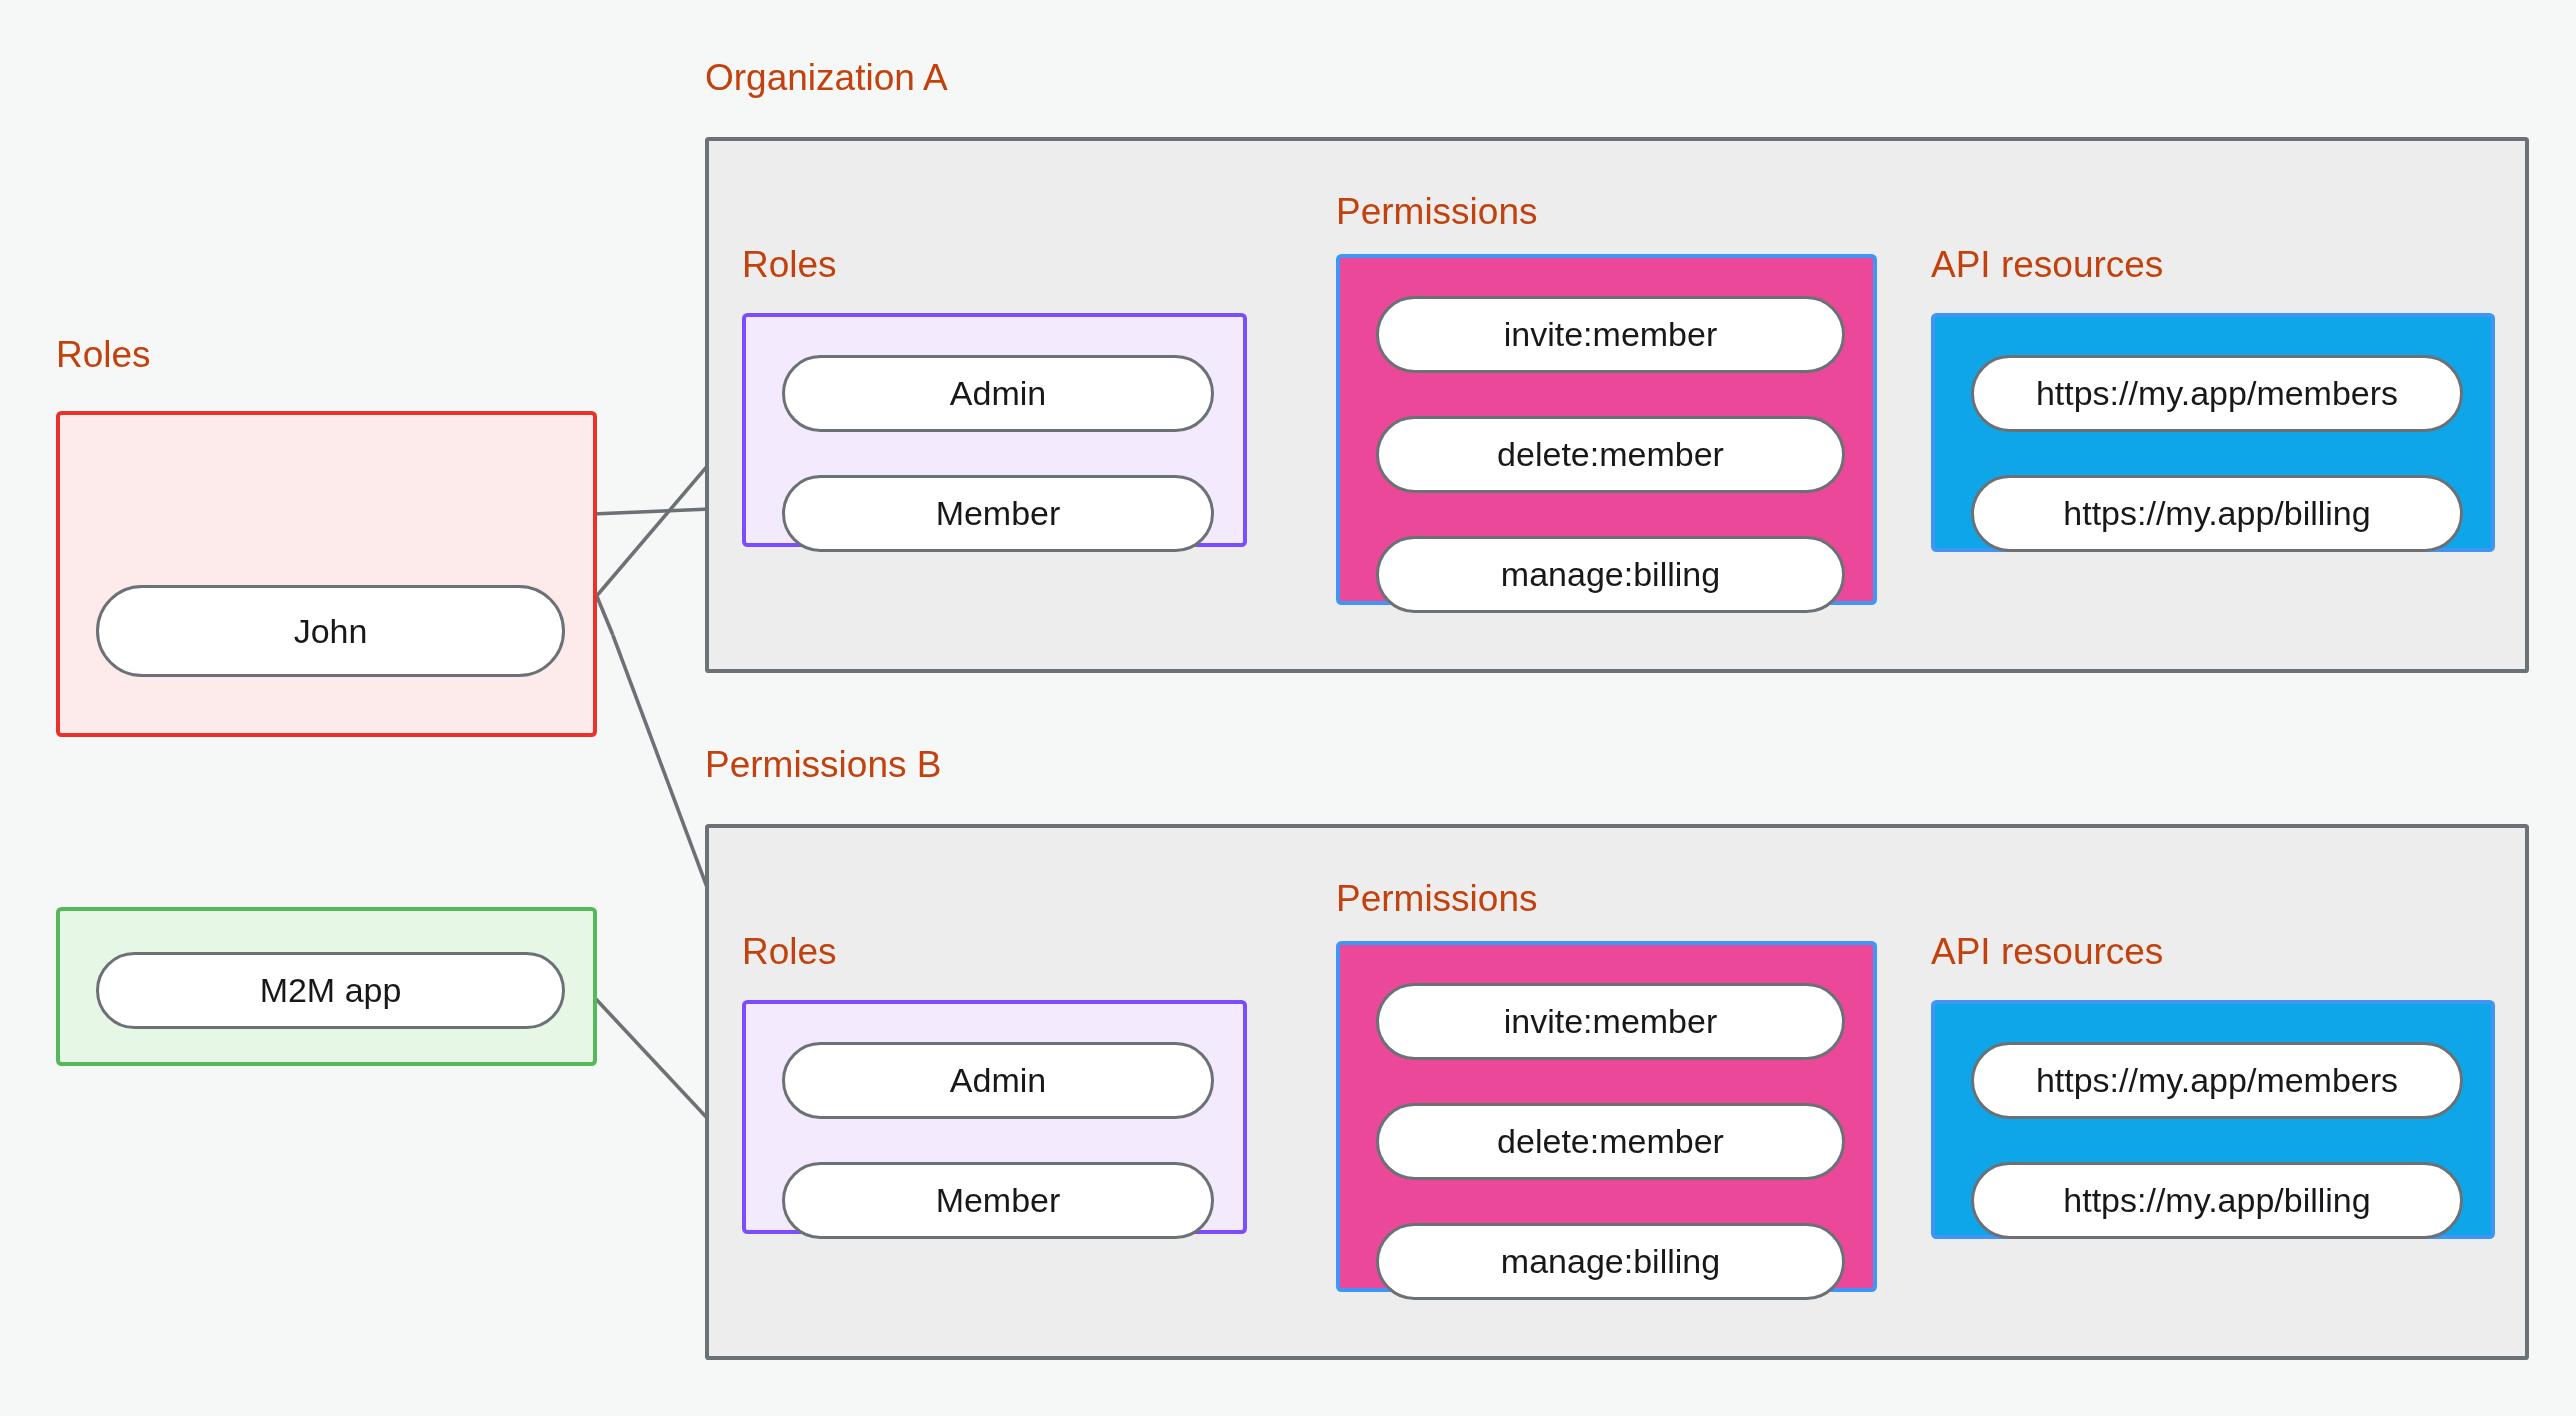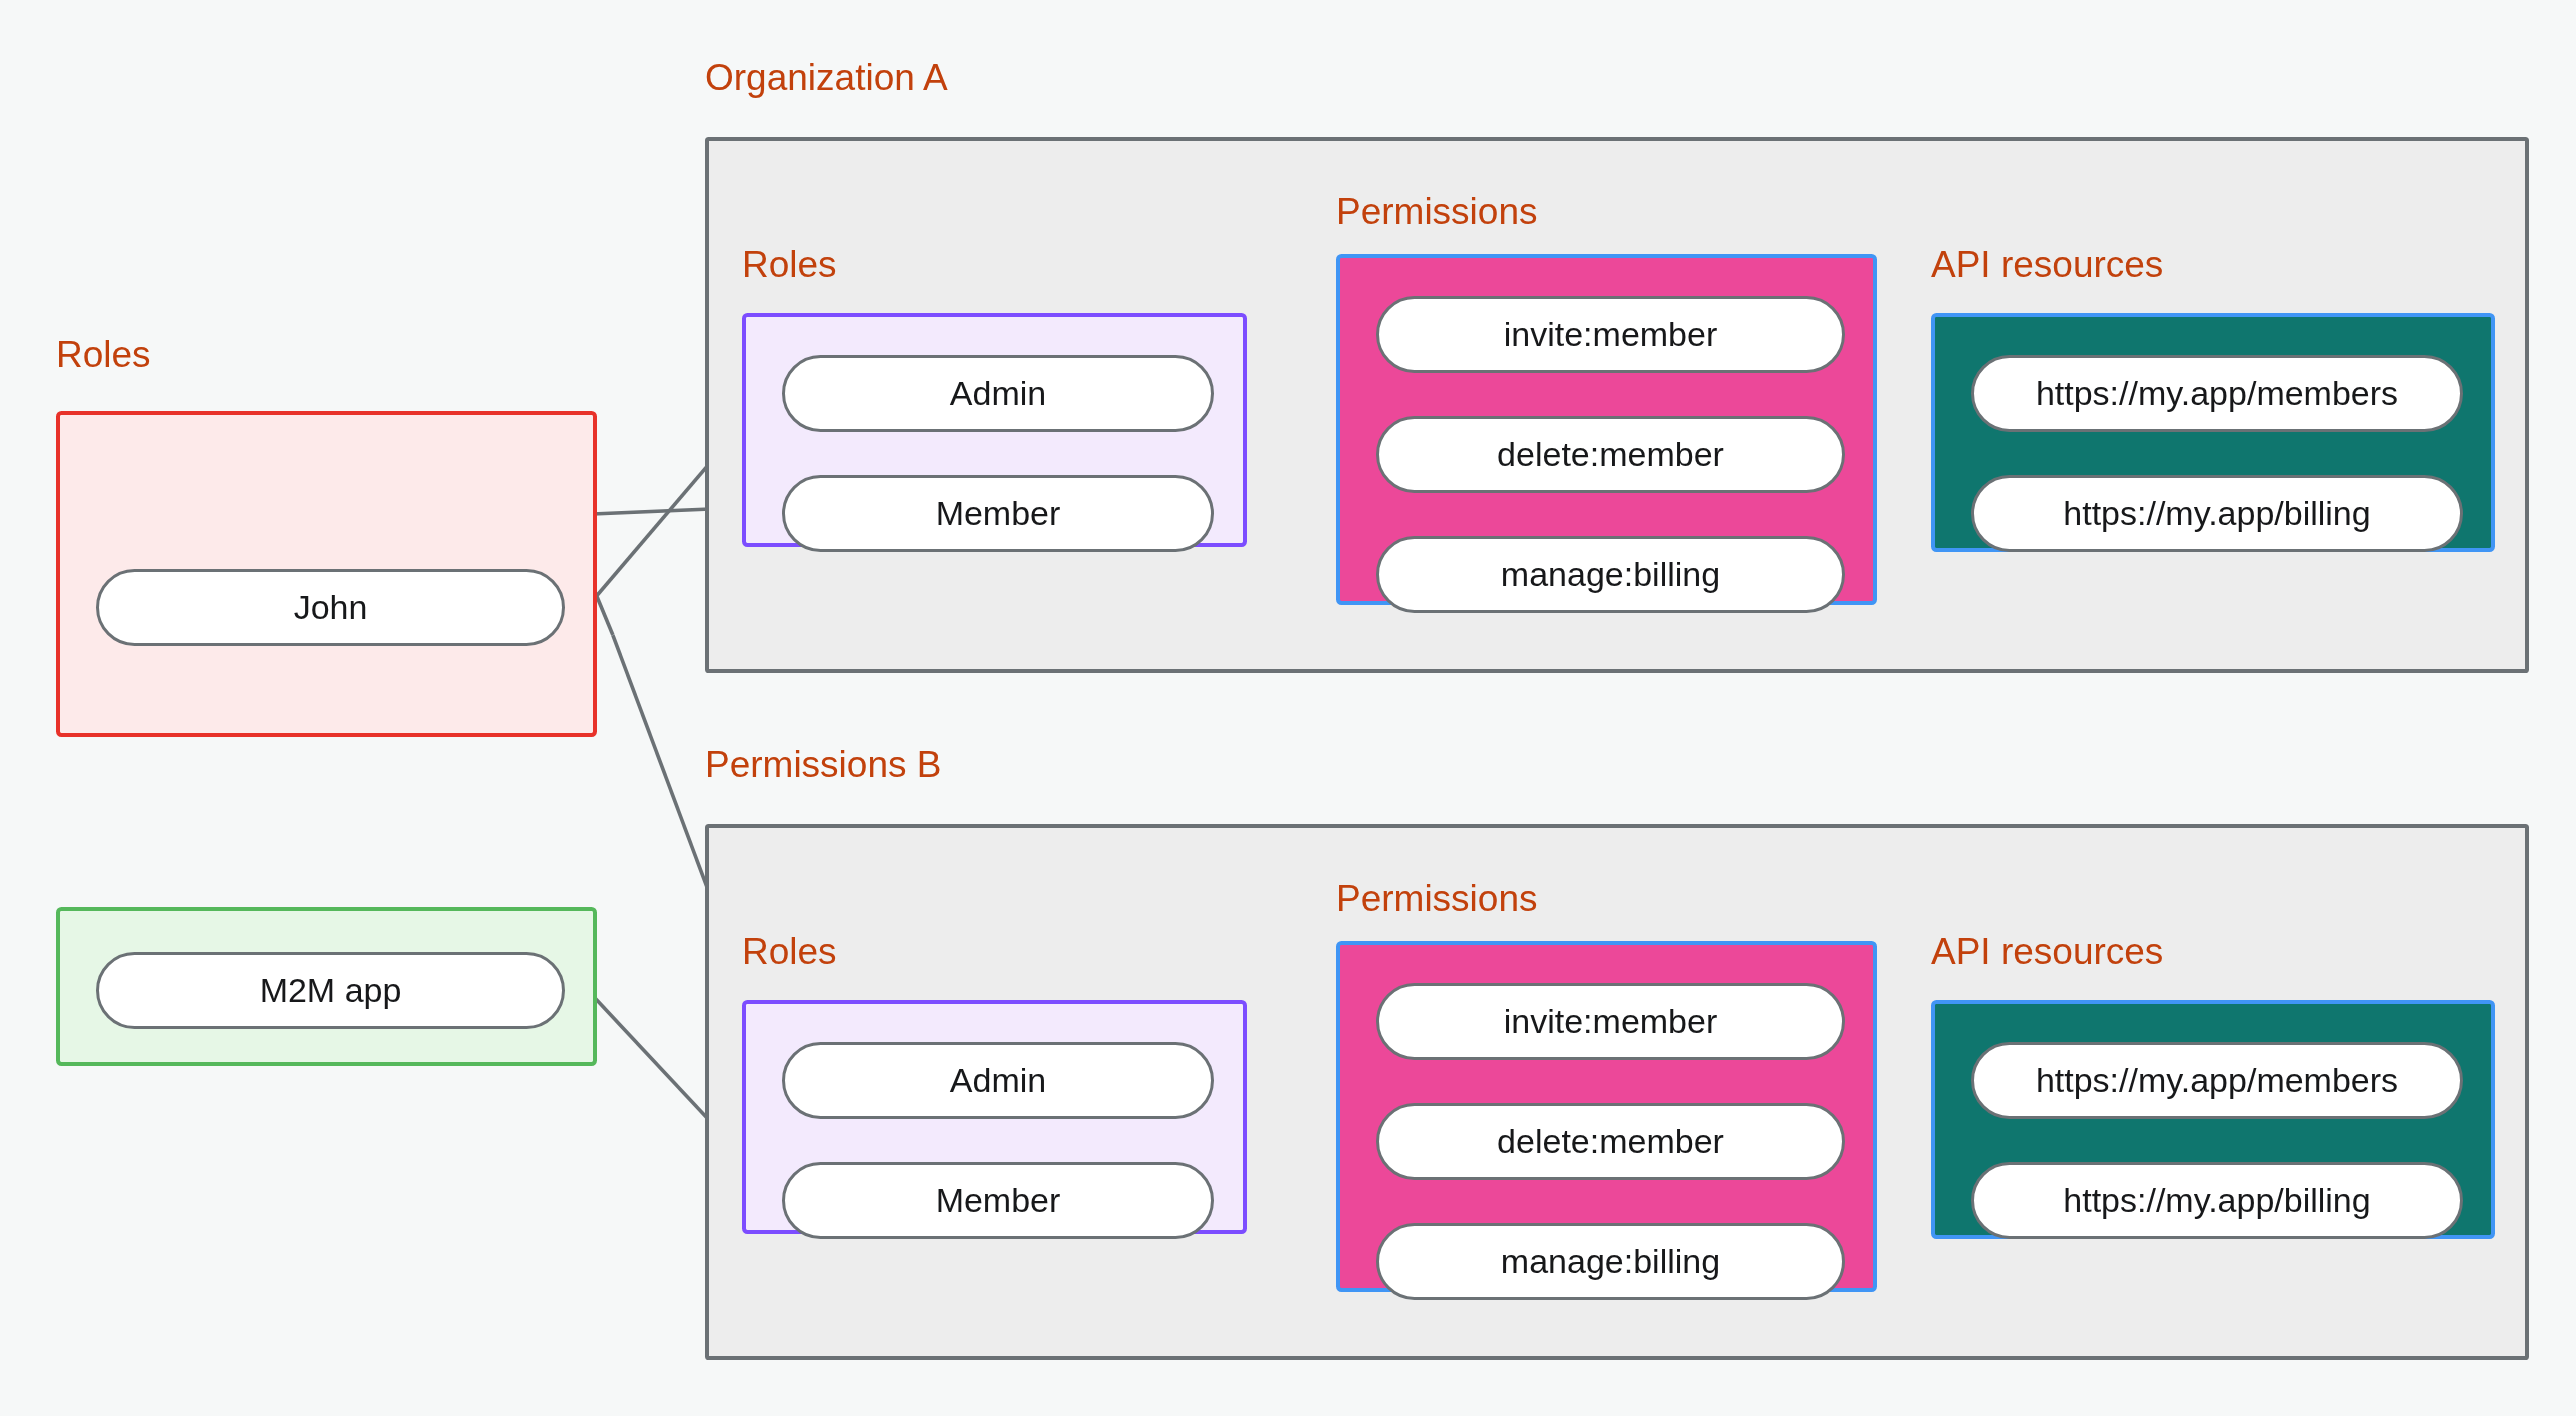--- a/index.html
+++ b/index.html
@@ -40,21 +40,21 @@
   }
   .subgroup.roles {
     background: #f3eafd;
     border: 4.5px solid #7c4dff;
   }
   .subgroup.perms {
     background: #ec4899;
     border: 4.5px solid #4095f5;
   }
   .subgroup.apis {
-    background: #0f766e;
+    background: #0ea5e9;
     border: 4.5px solid #4095f5;
   }
   .subgroup.users {
     background: #fdeaea;
     border: 4.5px solid #e8322a;
   }
   .subgroup.m2m {
     background: #e6f7e6;
     border: 4.5px solid #55b85b;
   }
@@ -135,21 +135,21 @@
     <circle cx="1521" cy="1124" r="13"></circle>
     <circle cx="1521" cy="1257" r="13"></circle>
     <circle cx="1521" cy="1390" r="13"></circle>
     <circle cx="2180" cy="1190" r="13"></circle>
     <circle cx="2180" cy="1323" r="13"></circle>
   </svg>
 
   <div class="group-title" style="left:56px; top:336px;">Roles</div>
 
   <div class="subgroup users" style="left:56px; top:411px; width:541px; height:326px;">
-    <div class="pill" style="left:36px; top:154px; width:469px; height:77px;">John</div>
+    <div class="pill" style="left:36px; top:170px; width:469px; height:92px;">John</div>
   </div>
 
 
   <div class="subgroup m2m" style="left:56px; top:907px; width:541px; height:159px;">
     <div class="pill" style="left:36px; top:41px; width:469px; height:77px;">M2M app</div>
   </div>
 
   <div class="group-title" style="left:705px; top:59px;">Organization A</div>
 
   <div class="org-box" style="left:705px; top:137px; width:1824px; height:536px;">

